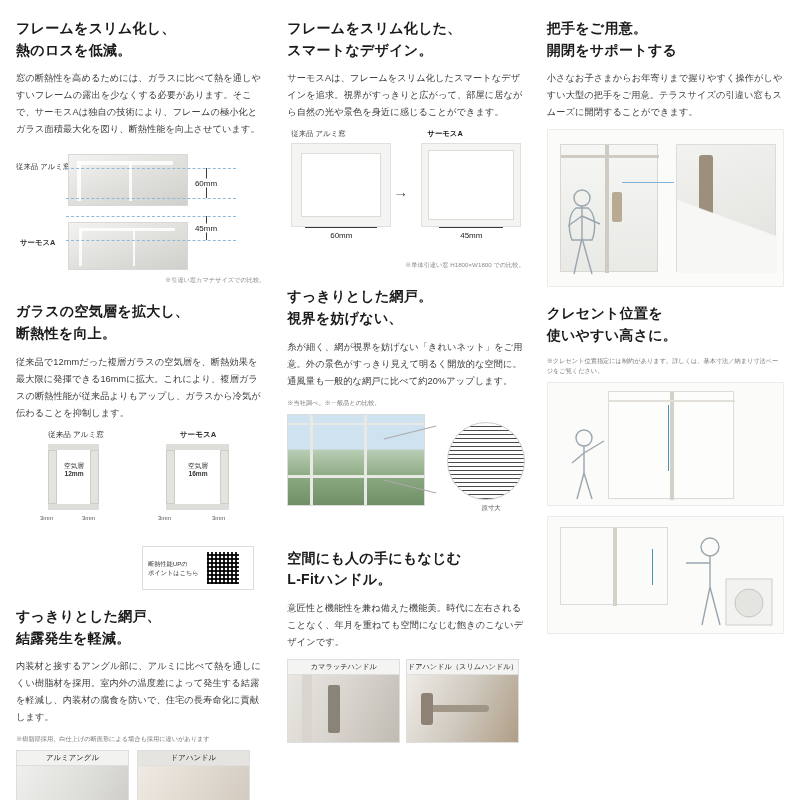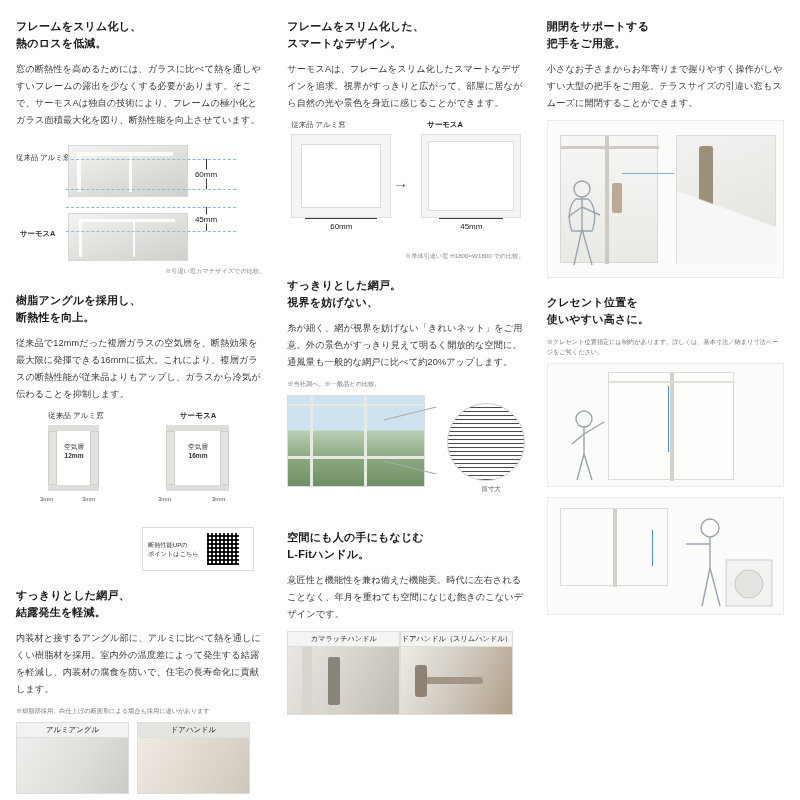--- a/index.html
+++ b/index.html
@@ -12,21 +12,21 @@
     overflow:hidden;
   }
   .page { position:relative; width:800px; height:800px; padding:18px 16px; }
   .cols { display:flex; gap:22px; }
   .col { width:238px; }
   .col.c1 { width:250px; }
   .col.c2 { width:238px; }
   .col.c3 { width:238px; }
 
   h2.sec {
-    font-size:11px;
+    font-size:14px;
     line-height:1.55;
     font-weight:700;
     letter-spacing:0.02em;
     margin:0 0 9px 0;
     color:#1a1a1a;
   }
   h2.sec span { display:block; }
   p.body {
     font-size:9.2px;
     line-height:1.85;
@@ -138,21 +138,21 @@
     position:absolute; right:0; top:8px; width:78px; height:78px;
     border-radius:50%; overflow:hidden; border:1px solid #cfcfcd;
     background:
       repeating-linear-gradient(0deg,#4a4a4a 0 1px,#fdfdfd 1px 4px),
       repeating-linear-gradient(90deg,#4a4a4a 0 1px,#fdfdfd 1px 4px);
   }
   .f5 .zl { position:absolute; border-top:1px solid #aaa; }
   .f5 .cc { position:absolute; right:24px; top:90px; font-size:6.4px; color:#555; }
 
   
-  .f6 { display:flex; gap:0; margin-top:8px; }
+  .f6 { display:flex; gap:6px; margin-top:8px; }
   .f6 .cell { width:113px; }
   .f6 .hd {
     font-size:7.2px; text-align:center; padding:2px 0;
     border:1px solid #dedede; background:#f4f4f2;
   }
   .f6 .img { height:68px; border:1px solid #dedede; border-top:none; position:relative; overflow:hidden; }
   .f6 .img.a { background:linear-gradient(115deg,#e9e7e3 0%,#d6d2cb 55%,#bfbab2 100%); }
   .f6 .img.b { background:linear-gradient(115deg,#efece6 0%,#cfc9bf 50%,#b09e86 100%); }
 
   
@@ -217,21 +217,21 @@
             <div class="dash" style="left:-126px;top:86px;width:170px;"></div>
             <div class="vline" style="left:14px;top:62px;height:24px;"></div>
             <div class="dimlabel" style="left:14px;top:74px;">45mm</div>
           </div>
         </div>
         <div class="fig-foot">※引違い窓カマチサイズでの比較。</div>
       </div>
 
       <div class="blk">
         <h2 class="sec">
-          <span>樹脂アングルを採用し、</span>
+          <span>ガラスの空気層を拡大し、</span>
           <span>断熱性を向上。</span>
         </h2>
         <p class="body">従来品で12mmだった複層ガラスの空気層を、断熱効果を最大限に発揮できる16mmに拡大。これにより、複層ガラスの断熱性能が従来品よりもアップし、ガラスから冷気が伝わることを抑制します。</p>
 
         <div class="f2">
           <div class="half l">
             <div class="ttl">従来品 アルミ窓</div>
             <div class="glasswrap">
               <div class="glass" style="left:28px;"></div>
               <div class="glass" style="left:70px;"></div>
@@ -371,22 +371,22 @@
             </div>
           </div>
         </div>
       </div>
     </div>
 
     <div class="col c3">
 
       <div class="blk">
         <h2 class="sec">
+          <span>把手をご用意。</span>
           <span>開閉をサポートする</span>
-          <span>把手をご用意。</span>
         </h2>
         <p class="body">小さなお子さまからお年寄りまで握りやすく操作がしやすい大型の把手をご用意。テラスサイズの引違い窓もスムーズに開閉することができます。</p>
 
         <div class="f7">
 
           <div class="win">
             <div class="mull" style="left:44px;top:0;width:4px;height:128px;"></div>
             <div class="mull" style="left:0;top:10px;width:98px;height:3px;"></div>
           </div>
           <svg class="person" style="left:14px;top:56px;" width="54" height="92" viewBox="0 0 54 92">

